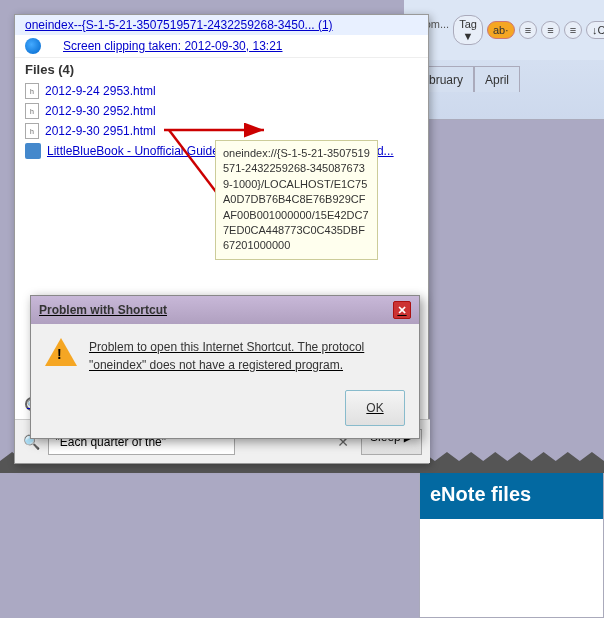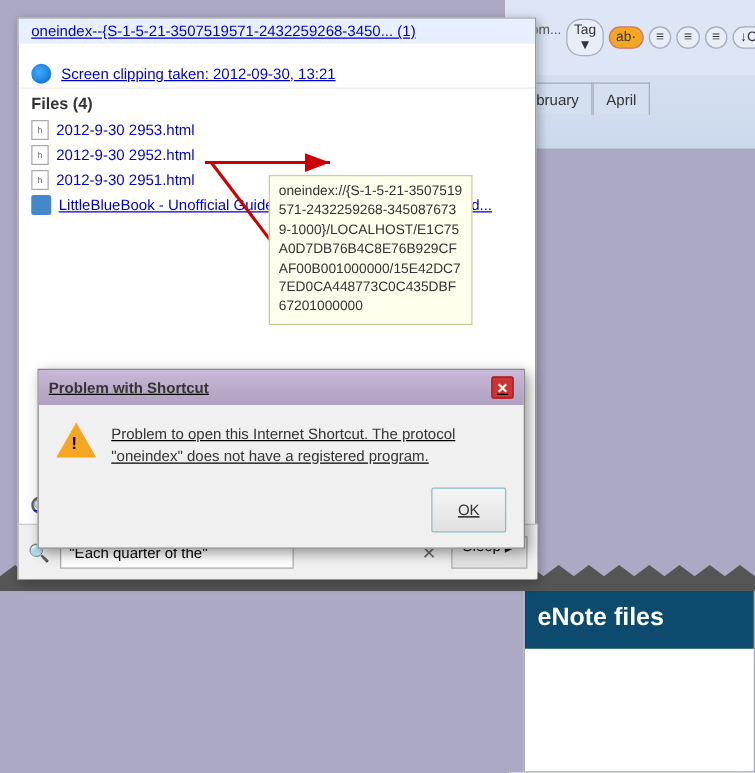--- a/index.html
+++ b/index.html
@@ -83,21 +83,21 @@
     
     .enote-panel {
       position: absolute;
       bottom: 0; right: 0;
       width: 185px;
       height: 150px;
       background: white;
       border: 1px solid #aab;
     }
     .enote-header {
-      background: #0c4a6e;
+      background: #0369a1;
       color: white;
       font-size: 20px;
       font-weight: bold;
       padding: 8px 10px;
       height: 50px;
       display: flex;
       align-items: center;
     }
 
     
@@ -179,24 +179,23 @@
       font-size: 12px;
       color: #0000cc;
       text-decoration: underline;
       cursor: pointer;
       background: #e8f0ff;
     }
 
     .screen-clip-row {
       display: flex;
       align-items: center;
-      gap: 8px;
+      gap: 22px;
       padding: 3px 10px;
       border-bottom: 1px solid #eee;
-      margin-top: 13px;
     }
     .globe-icon {
       width: 16px;
       height: 16px;
       border-radius: 50%;
       background: radial-gradient(circle at 40% 40%, #44aaff, #0066cc);
       flex-shrink: 0;
     }
     .screen-clip-link {
       font-size: 12px;
@@ -493,21 +492,21 @@
 
   <div class="screen-clip-row">
     <div class="globe-icon"></div>
     <span class="screen-clip-link">Screen clipping taken: 2012-09-30, 13:21</span>
   </div>
 
   <div class="files-section">
     <div class="files-title">Files (4)</div>
     <div class="file-item">
       <div class="file-icon">h</div>
-      <span class="file-link">2012-9-30 2953.html</span>
+      <span class="file-link">2012-9-24 2953.html</span>
     </div>
     <div class="file-item">
       <div class="file-icon">h</div>
       <span class="file-link">2012-9-30 2952.html</span>
     </div>
     <div class="file-item">
       <div class="file-icon">h</div>
       <span class="file-link">2012-9-30 2951.html</span>
     </div>
     <div class="littlebluebook-item">

